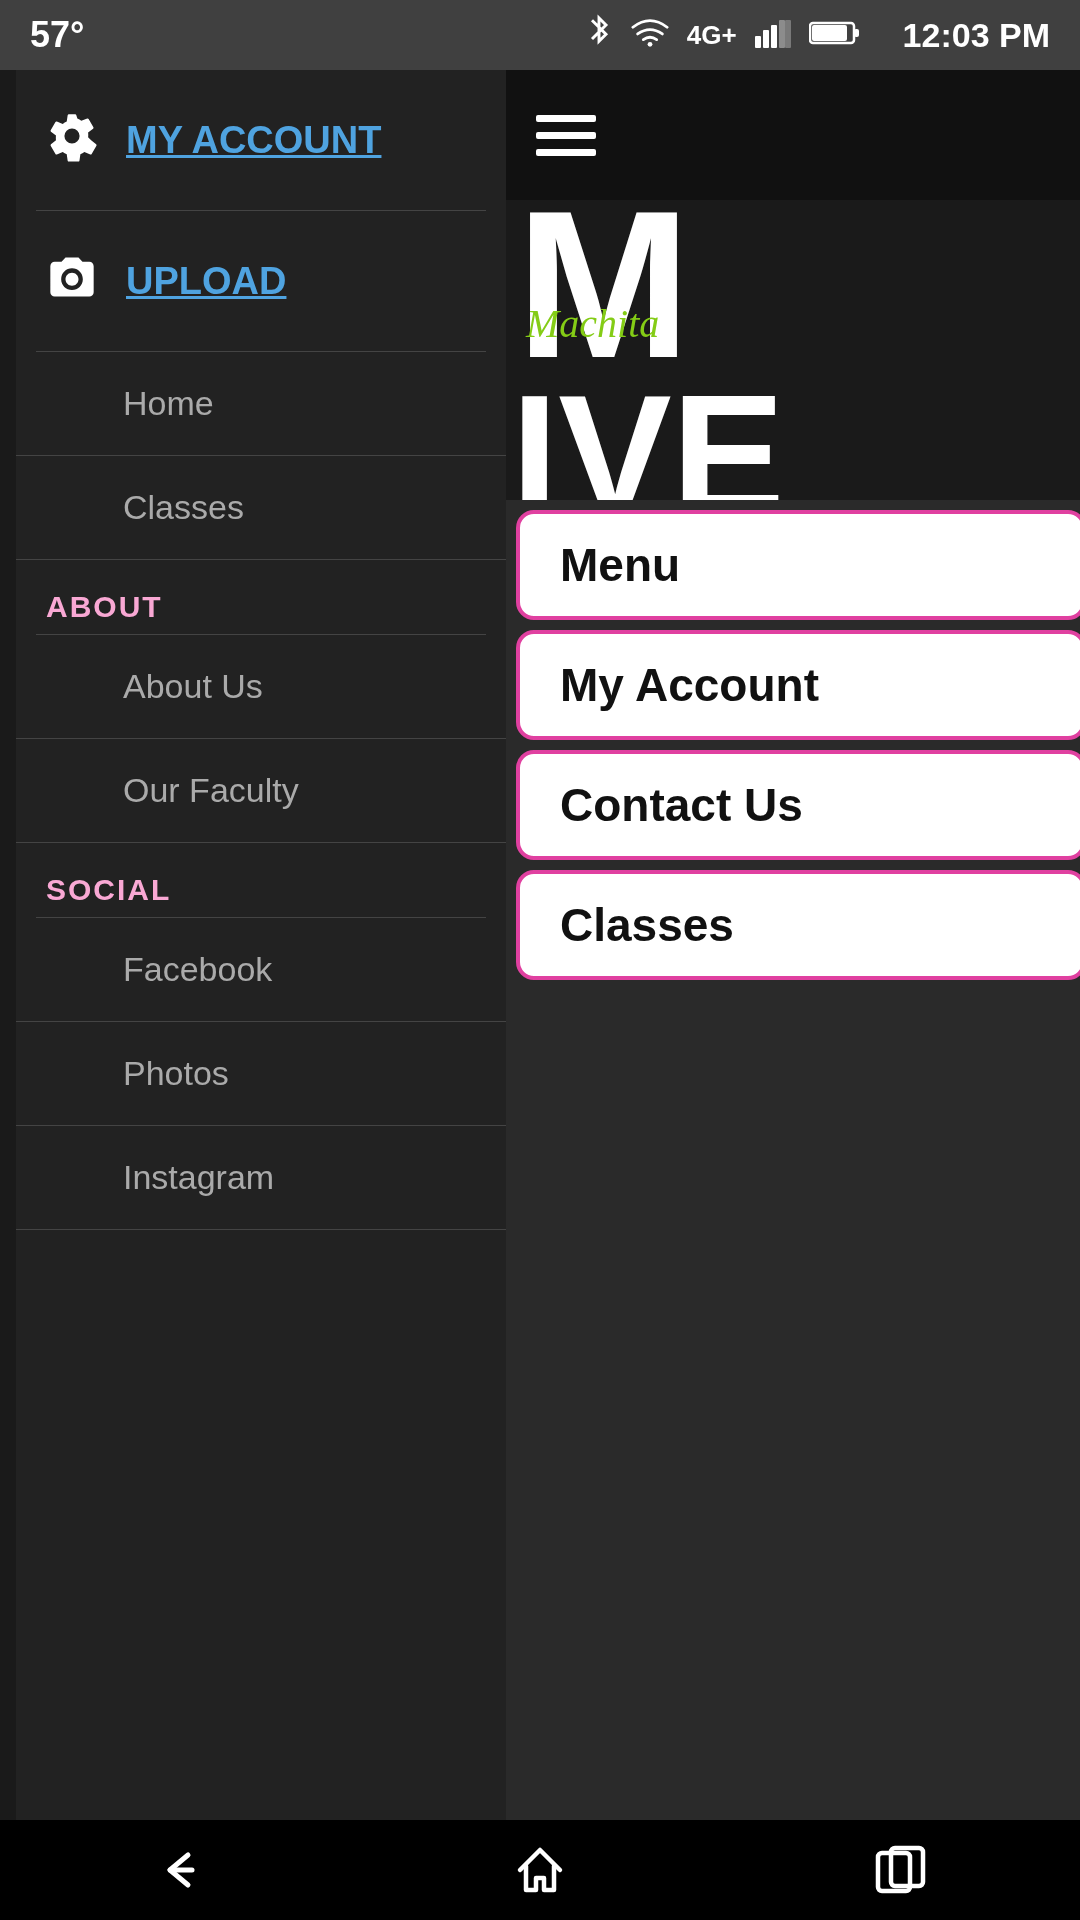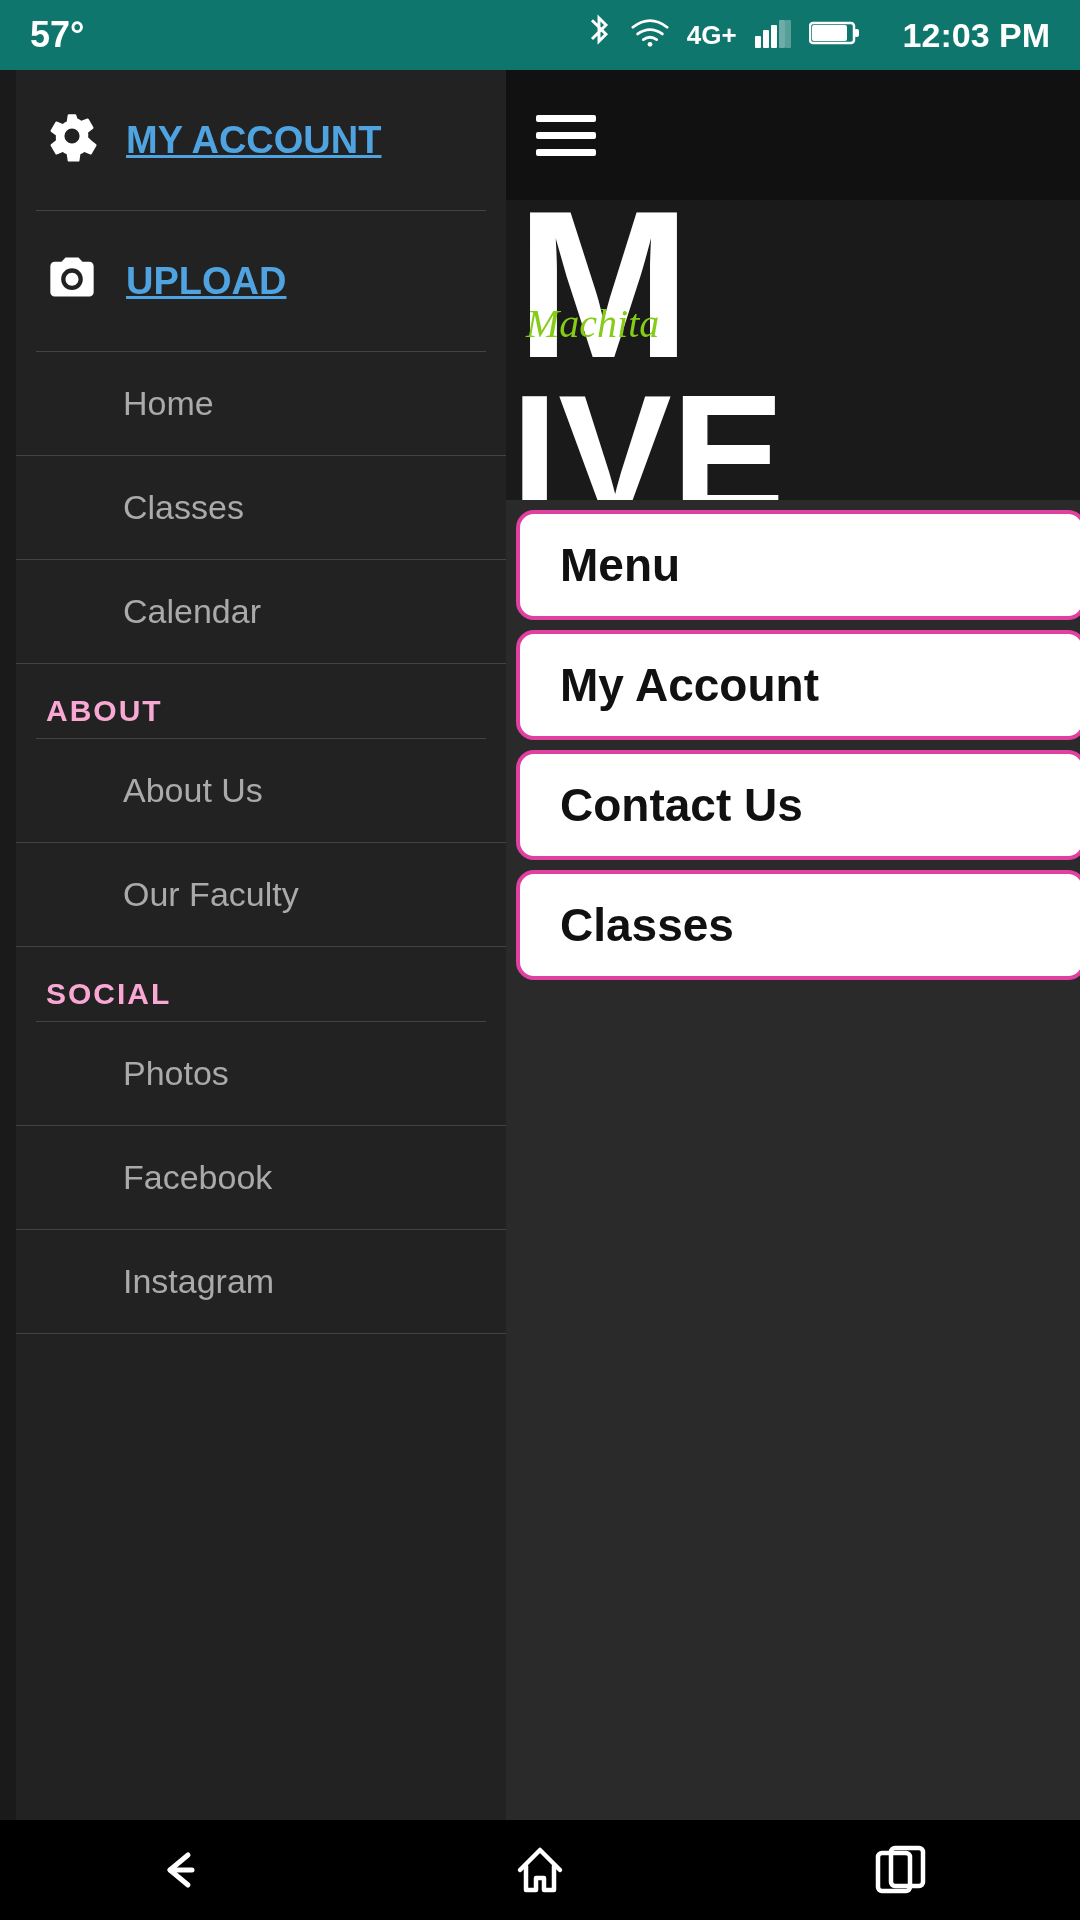--- a/index.html
+++ b/index.html
@@ -10,21 +10,21 @@
       background: #1a1a1a;
       font-family: Arial, sans-serif;
       overflow: hidden;
       position: relative;
     }
 
     
     .status-bar {
       width: 100%;
       height: 70px;
-      background: #0f766e;
+      background: #404040;
       display: flex;
       align-items: center;
       justify-content: space-between;
       padding: 0 30px;
       position: relative;
       z-index: 100;
     }
     .status-temp {
       color: #fff;
       font-size: 36px;
@@ -263,31 +263,30 @@
           <path d="M20 5h-3.17L15 3H9L7.17 5H4C2.9 5 2 5.9 2 7v12c0 1.1.9 2 2 2h16c1.1 0 2-.9 2-2V7c0-1.1-.9-2-2-2zm-8 13c-2.76 0-5-2.24-5-5s2.24-5 5-5 5 2.24 5 5-2.24 5-5 5zm0-8c-1.66 0-3 1.34-3 3s1.34 3 3 3 3-1.34 3-3-1.34-3-3-3z"></path>
         </svg>
       </span>
       <span class="sidebar-header-link">UPLOAD</span>
     </div>
 
     <div class="sidebar-divider"></div>
 
     <div class="sidebar-nav-item">Home</div>
     <div class="sidebar-nav-item">Classes</div>
-    <div class="sidebar-nav-item">Calendar</div>
 
     <div class="sidebar-section-header">ABOUT</div>
     <div class="sidebar-divider"></div>
     <div class="sidebar-nav-item">About Us</div>
     <div class="sidebar-nav-item">Our Faculty</div>
 
     <div class="sidebar-section-header">SOCIAL</div>
     <div class="sidebar-divider"></div>
+    <div class="sidebar-nav-item">Facebook</div>
     <div class="sidebar-nav-item">Photos</div>
-    <div class="sidebar-nav-item">Facebook</div>
     <div class="sidebar-nav-item">Instagram</div>
 
   </div>
 
   <div class="right-panel">
 
     <div class="right-topbar">
       <div class="hamburger-lines">
         <div class="hamburger-line"></div>
         <div class="hamburger-line"></div>

